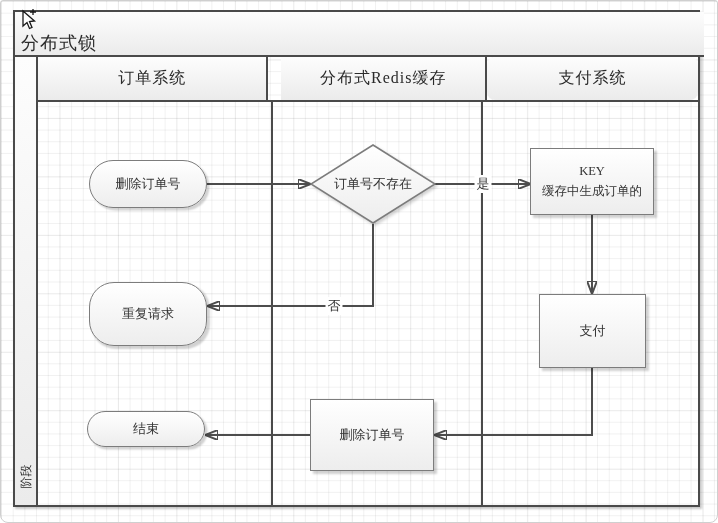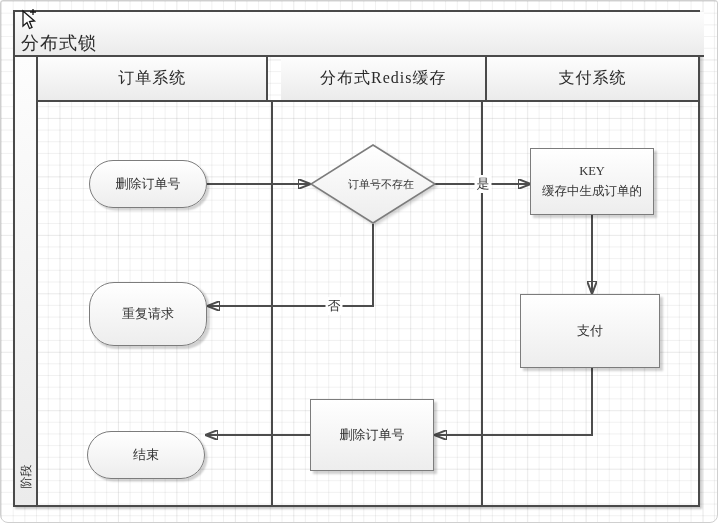--- a/index.html
+++ b/index.html
@@ -60,23 +60,23 @@
     justify-content:center; text-align:center;
     font-size:13px; color:#333;
     border:1.5px solid #7c7c7c; box-sizing:border-box;
     background:linear-gradient(#ffffff,#ededed);
     box-shadow:2.5px 2.5px 2px rgba(0,0,0,0.18);
   }
   .stadium { border-radius:25px; }
   .diamond-wrap { position:absolute; z-index:3; }
   .diamond-wrap svg { display:block; filter:drop-shadow(2.5px 2.5px 1.5px rgba(0,0,0,0.18)); }
   .diamond-label {
-    position:absolute; left:8px; top:0; width:100%; height:100%;
+    position:absolute; left:0; top:0; width:100%; height:100%;
     display:flex; align-items:center; justify-content:center;
-    font-size:11px; color:#333;
+    font-size:13px; color:#333;
   }
   
   #edges { position:absolute; left:0; top:0; z-index:2; pointer-events:none; }
   #edges path { stroke:#4d4d4d; stroke-width:2; fill:none; }
   .edge-label {
     position:absolute; z-index:4; transform:translate(-50%,-50%);
     background:#ffffff; padding:0 2px; font-size:13px; color:#333;
   }
   
   #cursor { position:absolute; left:19px; top:6px; z-index:6; }
@@ -100,21 +100,21 @@
 
     <div id="lane-headers">
       <div class="lane-header" style="width:233px;">
         <span>订单系统</span>
       </div>
       <div class="lane-sep-h"></div>
       <div class="lane-header" style="width:208px;margin-left:13px;">
         <span>分布式Redis缓存</span>
       </div>
       <div class="lane-sep-h"></div>
-      <div class="lane-header" style="width:215px;">
+      <div class="lane-header" style="width:215px;border-radius:8px;">
         <span>支付系统</span>
       </div>
     </div>
 
     <div class="lane-sep" style="left:256px;"></div>
     <div class="lane-sep" style="left:466px;"></div>
   </div>
 
   <svg id="edges" width="718" height="523">
     <defs>
@@ -154,29 +154,29 @@
     <div class="twolines">
       <span>KEY</span>
       <span>缓存中生成订单的</span>
     </div>
   </div>
 
   <div class="node stadium" style="left:88px; top:281px; width:118px; height:64px;">
     <span>重复请求</span>
   </div>
 
-  <div class="node" style="left:519px; top:293px; width:140px; height:74px;">
+  <div class="node" style="left:538px; top:293px; width:107px; height:74px;">
     <span>支付</span>
   </div>
 
   <div class="node" style="left:309px; top:398px; width:124px; height:72px;">
     <span>删除订单号</span>
   </div>
 
-  <div class="node stadium" style="left:86px; top:430px; width:118px; height:48px;">
+  <div class="node stadium" style="left:86px; top:410px; width:118px; height:36px;">
     <span>结束</span>
   </div>
 
   <svg id="cursor" width="20" height="24" viewBox="0 0 20 24">
     <path d="M3,4 L3,19 L7,15.5 L9.5,21.5 L12,20.4 L9.5,14.5 L14.5,14 Z" fill="#ffffff" stroke="#1a1a1a" stroke-width="1.3"></path>
     <path d="M13,2 L13,8 M10,5 L16,5" stroke="#1a1a1a" stroke-width="1.3" fill="none"></path>
   </svg>
 
 </div>
 

